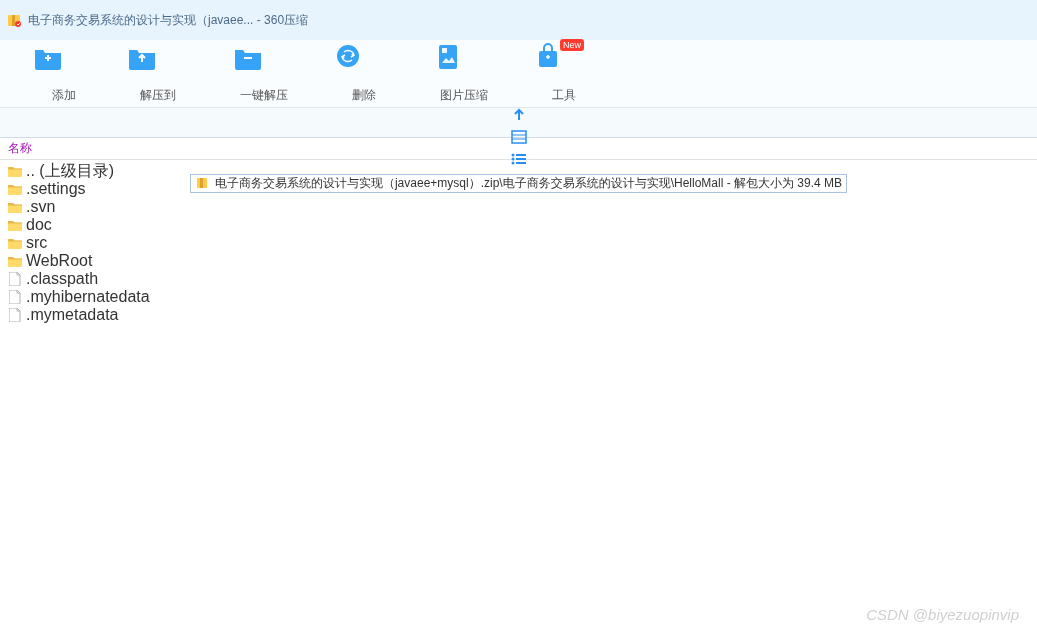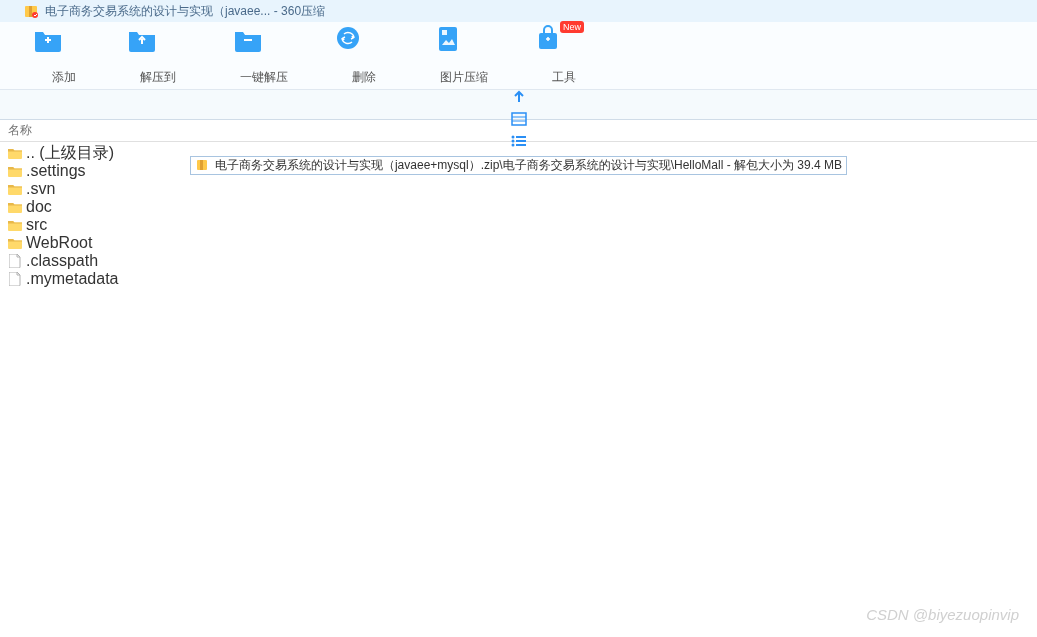--- a/index.html
+++ b/index.html
@@ -1,32 +1,32 @@
 <!DOCTYPE html>
 <html><head>
 <meta charset="utf-8">
 <style>
 * { margin: 0; padding: 0; box-sizing: border-box; font-family: "Microsoft YaHei", "Segoe UI", sans-serif; }
 body { width: 1037px; height: 637px; background: #fff; overflow: hidden; position: relative; }
 
-.titlebar { height: 22px; background: #e8f4fd; display: flex; align-items: center; padding: 0 23px; font-size: 12px; color: #4a6a8a; }
+.titlebar { height: 40px; background: #e8f4fd; display: flex; align-items: center; padding: 0 6px; font-size: 12px; color: #4a6a8a; }
 .titlebar .app-icon { width: 16px; height: 16px; margin-right: 6px; display: inline-flex; align-items: center; justify-content: center; }
 
 .toolbar { height: 68px; background: #fafdff; display: flex; align-items: center; padding: 0 20px; gap: 32px; border-bottom: 1px solid #e0e8f0; }
 .toolbar-item { display: flex; flex-direction: column; align-items: center; gap: 16px; cursor: pointer; position: relative; }
 .toolbar-item .icon-box { width: 32px; height: 28px; display: flex; align-items: center; justify-content: center; }
 .toolbar-item .label { font-size: 12px; color: #555; margin-left: 32px; }
 .badge-new { position: absolute; top: -4px; right: -8px; background: #ff3b30; color: #fff; font-size: 9px; padding: 0 3px; border-radius: 3px; line-height: 12px; }
 
 .navbar { height: 30px; background: #f5fafd; display: flex; align-items: center; padding: 0 8px; gap: 8px; border-bottom: 1px solid #d0dce8; flex-direction: column; }
 .nav-btn { width: 20px; height: 20px; display: flex; align-items: center; justify-content: center; cursor: pointer; }
 .path-box { flex: 1; height: 22px; border: 1px solid #a8c4e0; background: #fff; display: flex; align-items: center; padding: 0 4px; font-size: 12px; color: #333; }
 .path-box .app-icon { width: 16px; height: 16px; margin-right: 4px; }
 
-.column-header { height: 22px; background: #fff; border-bottom: 1px solid #e0e0e0; display: flex; align-items: center; padding: 0 8px; font-size: 12px; color: #737373; }
+.column-header { height: 22px; background: #fff; border-bottom: 1px solid #e0e0e0; display: flex; align-items: center; padding: 0 8px; font-size: 12px; color: #a21caf; }
 
 .file-list { padding: 2px 0; }
 .file-row { height: 18px; display: flex; align-items: center; padding: 0 8px; font-size: 16px; color: #333; cursor: pointer; }
 .file-row .file-icon { width: 14px; height: 14px; margin-right: 4px; display: inline-flex; align-items: center; justify-content: center; }
 
 .watermark { position: absolute; bottom: 14px; right: 18px; color: #d0d0d0; font-size: 15px; font-style: italic; }
 
 svg { display: block; }
 </style>
 </head>
@@ -207,17 +207,26 @@
       </span>
       <span>.classpath</span>
     </div>
     <div class="file-row">
       <span class="file-icon">
         <svg width="12" height="14" viewBox="0 0 12 14">
           <path d="M1 0 h7 l3 3 v10 a1 1 0 0 1 -1 1 H1 a1 1 0 0 1 -1 -1 V1 a1 1 0 0 1 1 -1 Z" fill="#fff" stroke="#b0b0b0"></path>
           <path d="M8 0 v3 h3" fill="none" stroke="#b0b0b0"></path>
         </svg>
       </span>
+      <span>.myhibernatedata</span>
+    </div>
+    <div class="file-row">
+      <span class="file-icon">
+        <svg width="12" height="14" viewBox="0 0 12 14">
+          <path d="M1 0 h7 l3 3 v10 a1 1 0 0 1 -1 1 H1 a1 1 0 0 1 -1 -1 V1 a1 1 0 0 1 1 -1 Z" fill="#fff" stroke="#b0b0b0"></path>
+          <path d="M8 0 v3 h3" fill="none" stroke="#b0b0b0"></path>
+        </svg>
+      </span>
       <span>.mymetadata</span>
     </div>
   </div>
 
 <div class="watermark">CSDN @biyezuopinvip</div>
 
 </body></html>

